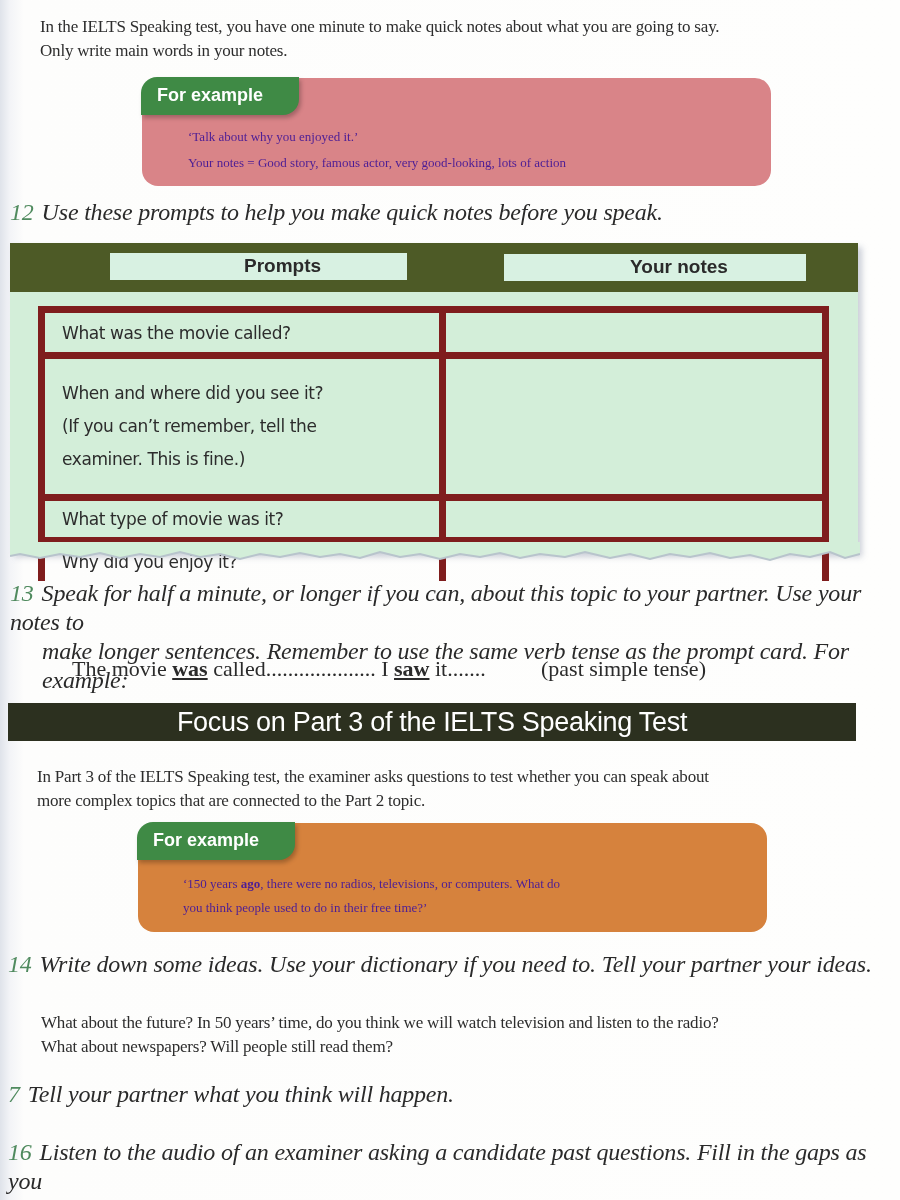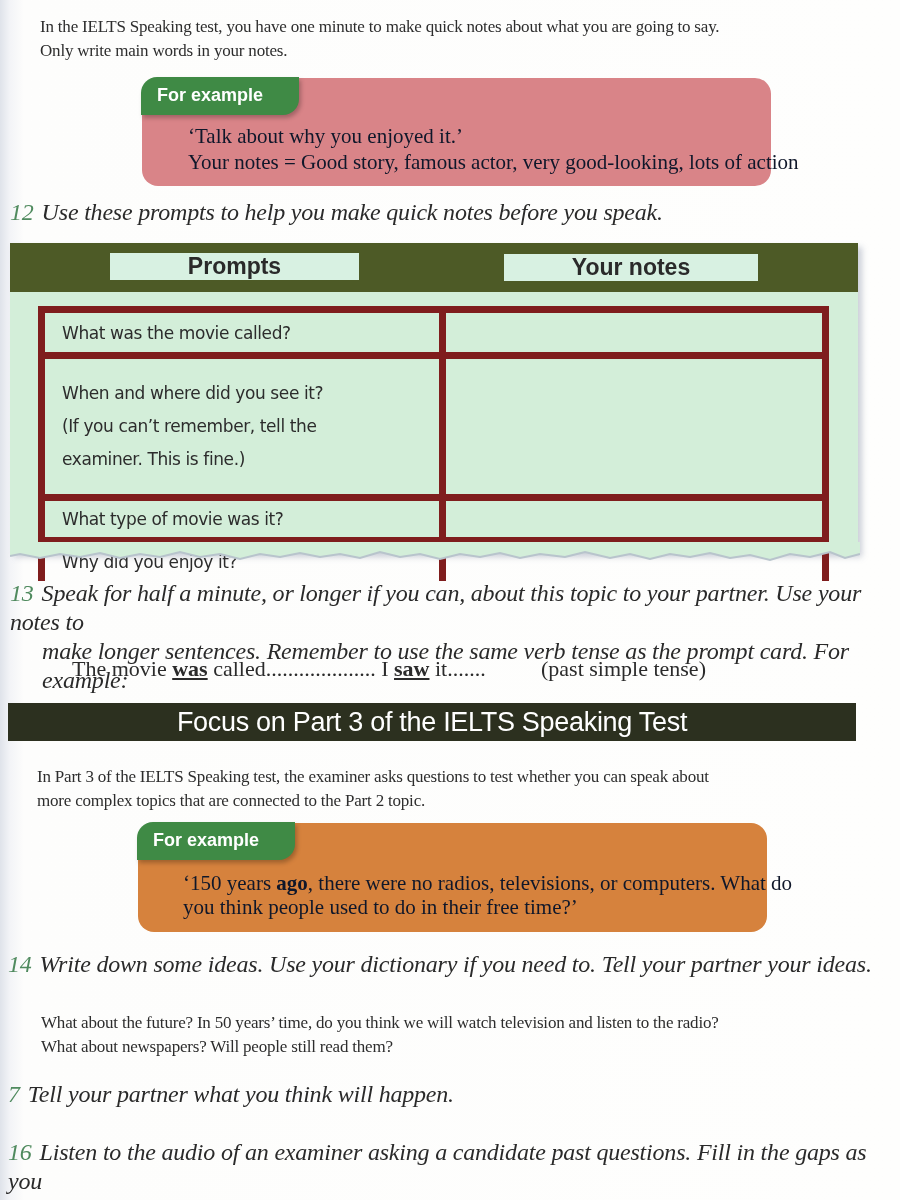--- a/index.html
+++ b/index.html
@@ -19,33 +19,33 @@
   }
   .callout .tab {
     position: absolute; left: 0; top: 0;
     background: #3f8a45; color: #ffffff;
     font-family: "Liberation Sans", "DejaVu Sans", sans-serif; font-weight: bold;
     font-size: 18px; line-height: 36px; padding: 0 18px 0 16px;
     border-radius: 16px 0 16px 0;
     box-shadow: 2px 3px 4px rgba(0,0,0,0.25);
   }
   .callout .ctext {
-    position: absolute; color: #0f172a;
+    position: absolute; color: #4c1d95;
     font-family: "Liberation Serif", "DejaVu Serif", serif;
-    font-size: 21px; line-height: 25px;
+    font-size: 13px; line-height: 25px;
   }
   .pink { background: #d98488; }
   .orange { background: #d6823d; }
   .green-bar {
     background: #4d5a26;
   }
   .hdr-box {
     position: absolute; background: #d8f1e2;
     font-family: "Liberation Sans", "DejaVu Sans", sans-serif; font-weight: bold;
-    color: #2a2a2a; font-size: 23px; text-align: center; line-height: 26px;
+    color: #2a2a2a; font-size: 19px; text-align: center; line-height: 26px; padding-left: 48px;
   }
   .table-paper {
     background: #d3eed9;
     box-shadow: 4px 4px 6px rgba(110,120,150,0.35);
   }
   table.prompts {
     position: absolute; border-collapse: collapse;
     font-family: "DejaVu Sans", "Liberation Sans", sans-serif; color: #2c2c2c;
     font-size: 17px; letter-spacing: -0.4px;
   }

